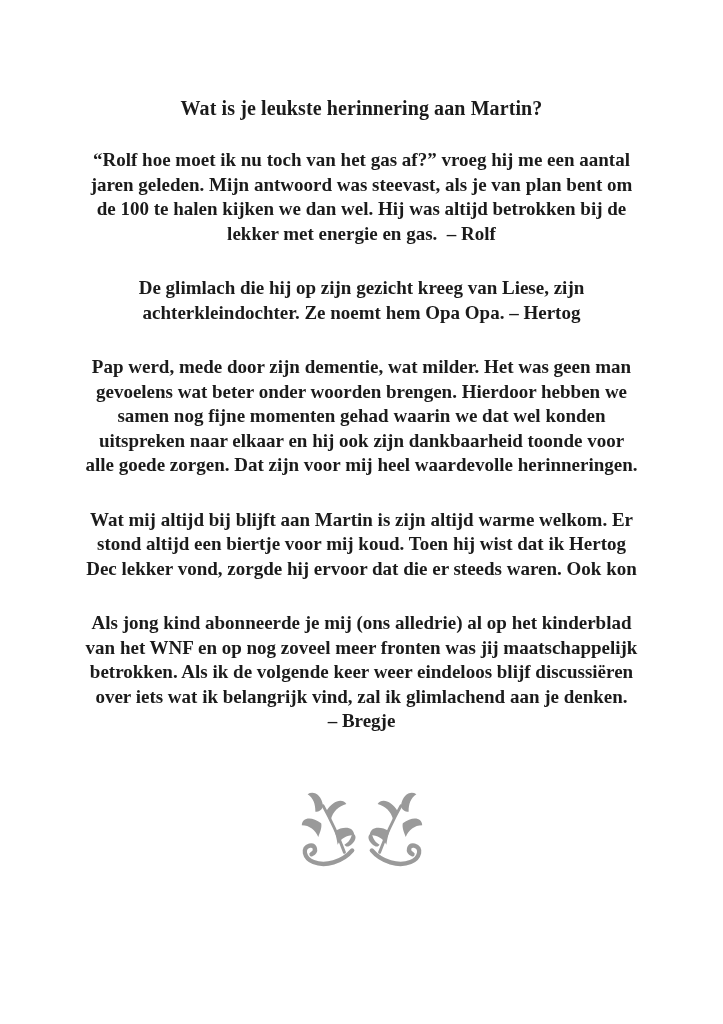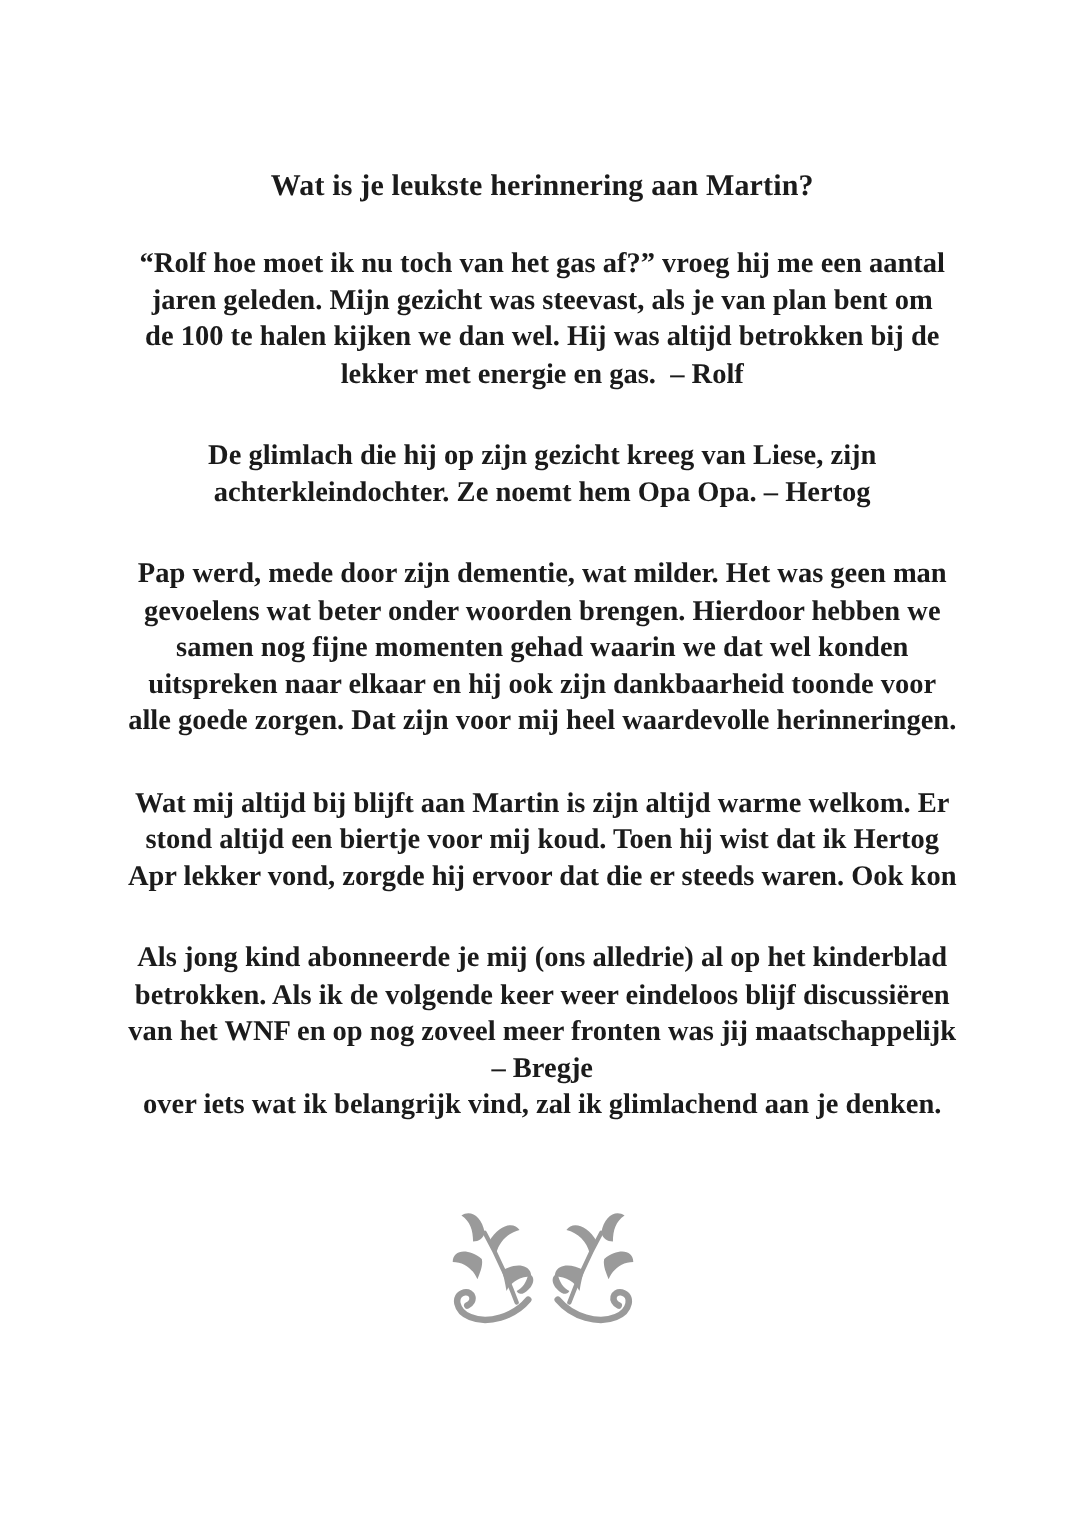--- a/index.html
+++ b/index.html
@@ -8,21 +8,21 @@
     width: 723px;
     height: 1024px;
     margin: 0 auto;
     background: #ffffff;
     overflow: hidden;
     font-family: "Liberation Serif", "DejaVu Serif", serif;
     color: #1b1b1b;
   }
   .content {
     width: 600px;
-    margin: 16px auto;
+    margin: 0 auto;
     padding-top: 96px;
     text-align: center;
   }
   .title {
     font-size: 20px;
     font-weight: bold;
     line-height: 25px;
     margin: 0 0 27px 0;
     letter-spacing: 0.1px;
   }
@@ -49,46 +49,46 @@
 <body>
 
 <div class="page">
   <div class="content">
 
     <h1 class="title">Wat is je leukste herinnering aan Martin?</h1>
 
     <div>
         <div class="memory">
           <div class="line">“Rolf hoe moet ik nu toch van het gas af?” vroeg hij me een aantal</div>
-          <div class="line">jaren geleden. Mijn gezicht was steevast, als je van plan bent om</div>
+          <div class="line">jaren geleden. Mijn antwoord was steevast, als je van plan bent om</div>
           <div class="line">de 100 te halen kijken we dan wel. Hij was altijd betrokken bij de</div>
           <div class="line">lekker met energie en gas.  – Rolf</div>
         </div>
         <div class="memory">
           <div class="line">De glimlach die hij op zijn gezicht kreeg van Liese, zijn</div>
           <div class="line">achterkleindochter. Ze noemt hem Opa Opa. – Hertog</div>
         </div>
         <div class="memory">
           <div class="line">Pap werd, mede door zijn dementie, wat milder. Het was geen man</div>
           <div class="line">gevoelens wat beter onder woorden brengen. Hierdoor hebben we</div>
           <div class="line">samen nog fijne momenten gehad waarin we dat wel konden</div>
           <div class="line">uitspreken naar elkaar en hij ook zijn dankbaarheid toonde voor</div>
           <div class="line">alle goede zorgen. Dat zijn voor mij heel waardevolle herinneringen.</div>
         </div>
         <div class="memory">
           <div class="line">Wat mij altijd bij blijft aan Martin is zijn altijd warme welkom. Er</div>
           <div class="line">stond altijd een biertje voor mij koud. Toen hij wist dat ik Hertog</div>
-          <div class="line">Apr lekker vond, zorgde hij ervoor dat die er steeds waren. Ook kon</div>
+          <div class="line">Dec lekker vond, zorgde hij ervoor dat die er steeds waren. Ook kon</div>
         </div>
         <div class="memory">
           <div class="line">Als jong kind abonneerde je mij (ons alledrie) al op het kinderblad</div>
+          <div class="line">van het WNF en op nog zoveel meer fronten was jij maatschappelijk</div>
           <div class="line">betrokken. Als ik de volgende keer weer eindeloos blijf discussiëren</div>
-          <div class="line">van het WNF en op nog zoveel meer fronten was jij maatschappelijk</div>
+          <div class="line">over iets wat ik belangrijk vind, zal ik glimlachend aan je denken.</div>
           <div class="line">– Bregje</div>
-          <div class="line">over iets wat ik belangrijk vind, zal ik glimlachend aan je denken.</div>
         </div>
       </div>
 
     <div class="ornament">
       <svg class="flip" width="62" height="86" viewBox="0 0 64 88" xmlns="http://www.w3.org/2000/svg">
         <g class="orn" fill="#9a9a9a" stroke="#9a9a9a">
           <path d="M6,62 C16,74 34,79 46,74 C56,70 58,59 50,57 C44,56 42,63 48,66" fill="none" stroke-width="4.5" stroke-linecap="round"></path>
           <path d="M14,64 C20,48 26,34 36,16" fill="none" stroke-width="3" stroke-linecap="round"></path>
           <path d="M36,16 C38,4 46,0 52,4 C46,8 44,14 44,22 C40,22 37,20 36,16 Z" stroke="none"></path>
           <path d="M33,22 C26,10 16,8 12,14 C20,16 26,22 28,30 C30,26 32,25 33,22 Z" stroke="none"></path>

